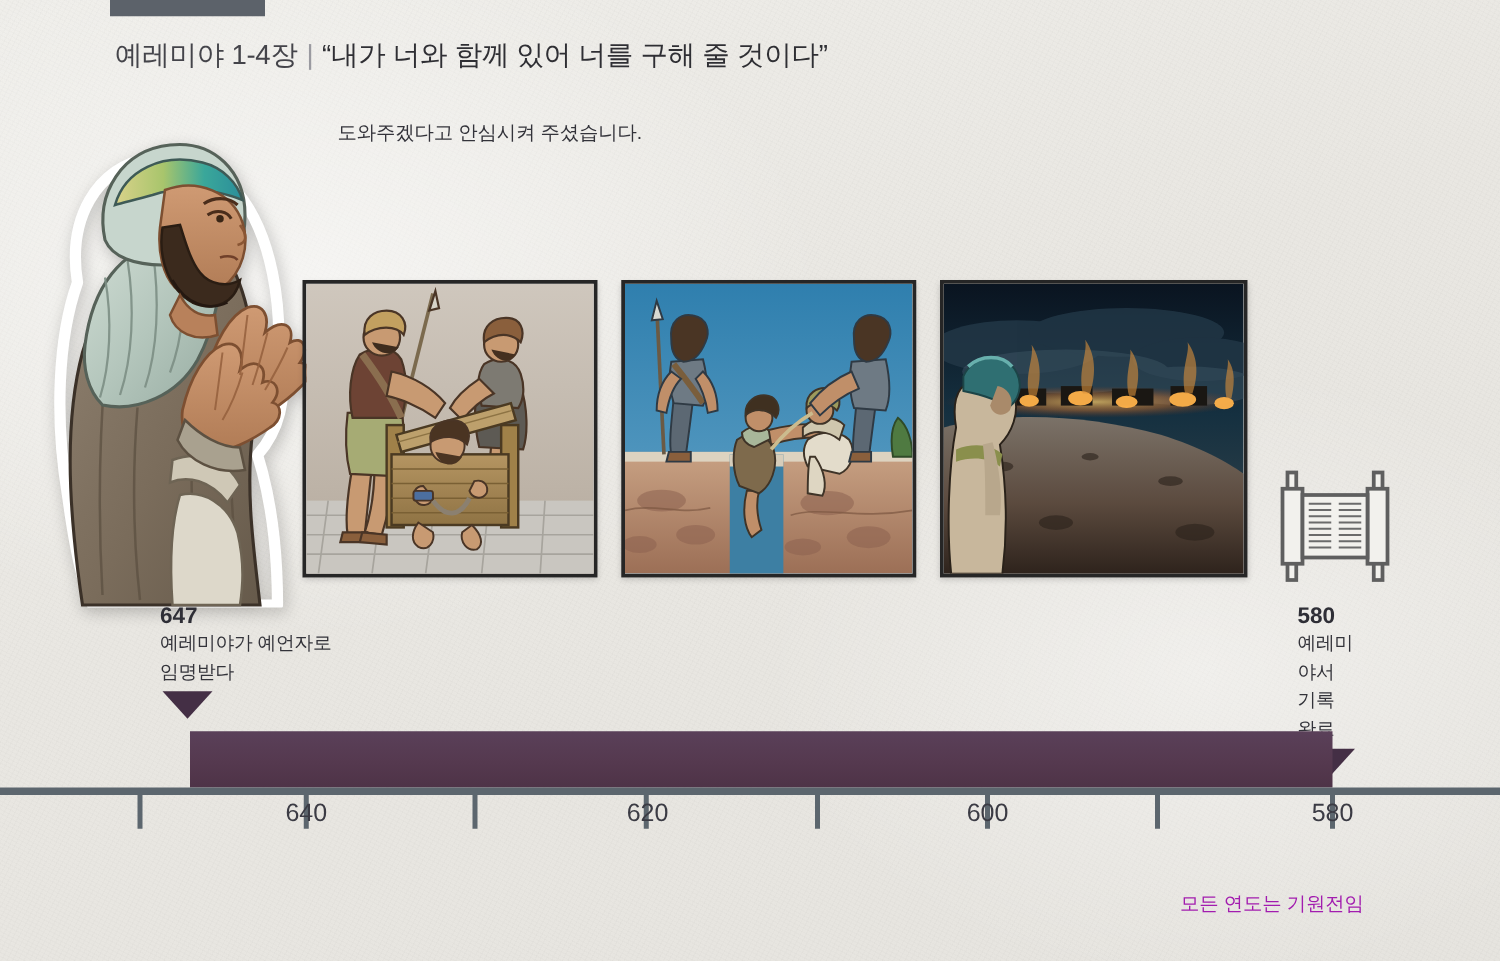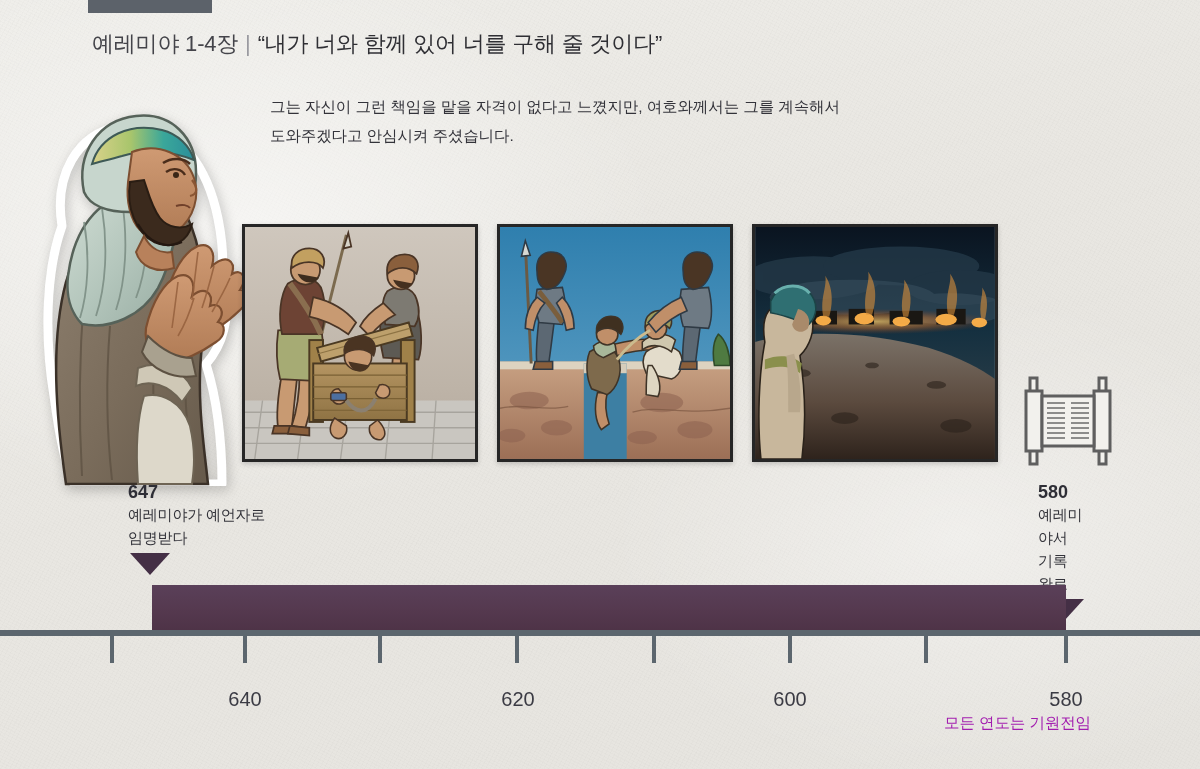--- a/index.html
+++ b/index.html
@@ -104,21 +104,21 @@
 
   .tick {
     position: absolute;
     width: 4px; height: 27px;
     background: #5c666e;
     top: 636px;
   }
 
   .tick-label {
     position: absolute;
-    top: 688px;
+    top: 640px;
     font-size: 20px;
     color: #3b3b44;
     transform: translateX(-50%);
     white-space: nowrap;
   }
 
   .period-bar {
     position: absolute;
     top: 585px; height: 45px;
     background: linear-gradient(180deg, #5a4059 0%, #55394f 55%, #4e3347 100%);
@@ -167,21 +167,20 @@
 
   <div class="top-bar"></div>
 
   <div class="heading">
     <span class="ref">예레미야 1-4장</span>
     <span class="sep">|</span>
     <span class="quote">“내가 너와 함께 있어 너를 구해 줄 것이다”</span>
   </div>
 
   <div class="intro">
-    <p>그는 자신이 그런 책임을 맡을 자격이 없다고 느꼈지만, 여호와께서는 그를 계속해서</p>
     <p>도와주겠다고 안심시켜 주셨습니다.</p>
   </div>
 
   <div class="figure-prophet">
     <svg viewBox="0 0 246 390" xmlns="http://www.w3.org/2000/svg">
       <defs>
         <linearGradient id="robeG" x1="0" y1="0" x2="1" y2="1">
           <stop offset="0%" stop-color="#8d7f6e"></stop>
           <stop offset="55%" stop-color="#7a6c5b"></stop>
           <stop offset="100%" stop-color="#665a4b"></stop>

